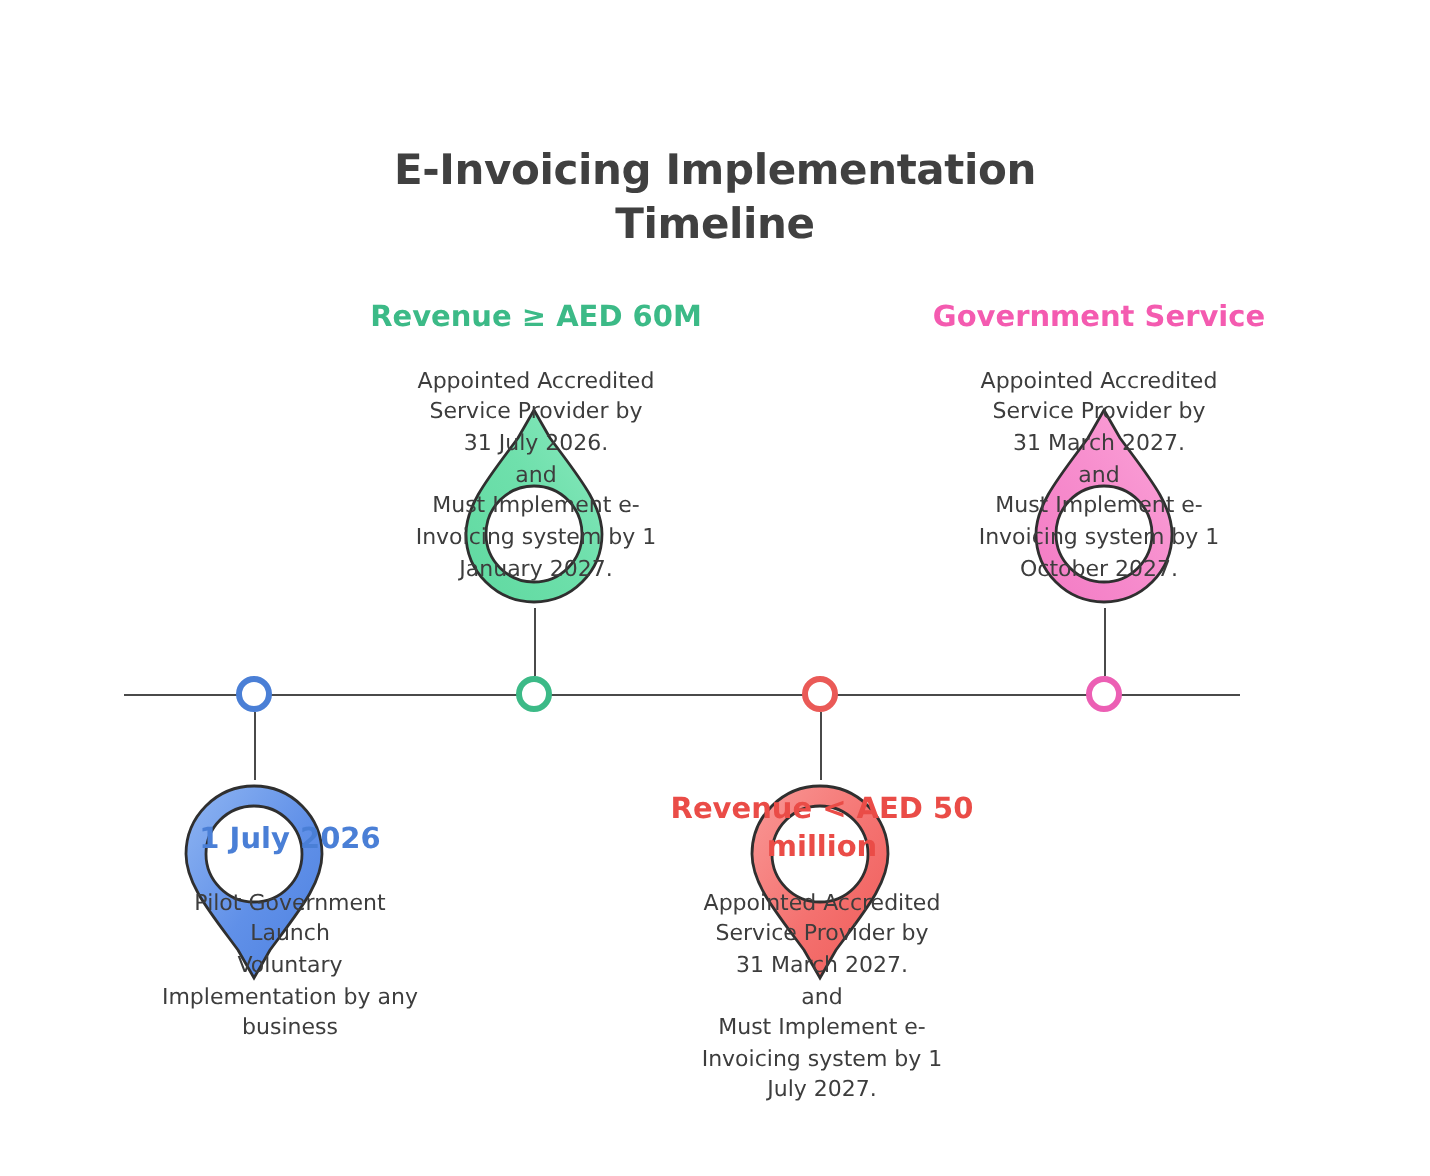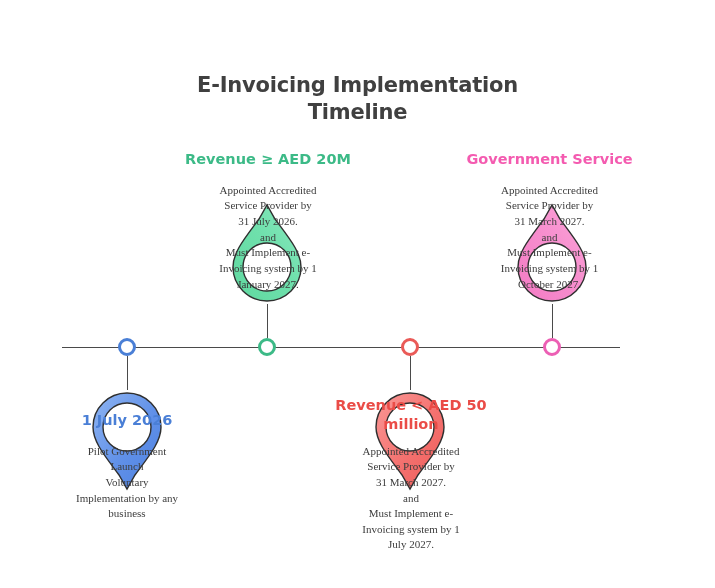--- a/index.html
+++ b/index.html
@@ -101,21 +101,20 @@
     color: var(--accent-text);
     margin: 0 0 14px 0;
     white-space: pre-line;
   }
   .block .body {
     font-size: 11px;
     line-height: 1.42;
     color: #3d3d3d;
     margin: 0;
     white-space: pre-line;
-    font-family: Liberation Serif, serif;
   }
   .block.no-gap .heading { margin-bottom: 10px; }
 </style>
 </head>
 <body>
 
 <div id="stage">
 
   <div class="title">E-Invoicing Implementation
 Timeline</div>
@@ -132,21 +131,21 @@
             <stop offset="100%" stop-color="#4d81e0"></stop>
           </linearGradient>
         </defs>
         <path d="M38 3 C19.2 3 4 18.2 4 37 C4 52 16 66 30 85 L38 99 L46 85 C60 66 72 52 72 37 C72 18.2 56.8 3 38 3 Z" fill="url(#gradBlue)" stroke="#2f2f2f" stroke-width="1.4"></path>
         <circle cx="38" cy="37" r="24" fill="#ffffff" stroke="#2f2f2f" stroke-width="1.4"></circle>
       </svg>
     </div>
     <div class="stem"></div>
     <div class="node-ring" style="--accent:#4a7fd6;"></div>
   </div>
-  <div class="block" id="bk-0" style="left:42px; top:411px; width:170px; --accent-text:#4a7fd6;">
+  <div class="block" id="bk-0" style="left:60px; top:411px; width:170px; --accent-text:#4a7fd6;">
     <p class="heading">1 July 2026</p>
     <p class="body">Pilot Government
 Launch
 Voluntary
 Implementation by any
 business</p>
   </div>
 
   <div class="milestone up" id="ms-1" style="left:267px;">
     <div class="pin">
@@ -159,21 +158,21 @@
           </linearGradient>
         </defs>
         <path d="M38 101 C56.8 101 72 85.8 72 67 C72 52 60 38 46 19 L38 5 L30 19 C16 38 4 52 4 67 C4 85.8 19.2 101 38 101 Z" fill="url(#gradGreen)" stroke="#2f2f2f" stroke-width="1.4"></path>
         <circle cx="38" cy="67" r="24" fill="#ffffff" stroke="#2f2f2f" stroke-width="1.4"></circle>
       </svg>
     </div>
     <div class="stem"></div>
     <div class="node-ring" style="--accent:#3cba87;"></div>
   </div>
   <div class="block" id="bk-1" style="left:183px; top:150px; width:170px; --accent-text:#3cba87;">
-    <p class="heading">Revenue ≥ AED 20M</p>
+    <p class="heading">Revenue ≥ AED 60M</p>
     <p class="body">Appointed Accredited
 Service Provider by
 31 July 2026.
 and
 Must Implement e-
 Invoicing system by 1
 January 2027.</p>
   </div>
 
   <div class="milestone down" id="ms-2" style="left:410px;">

